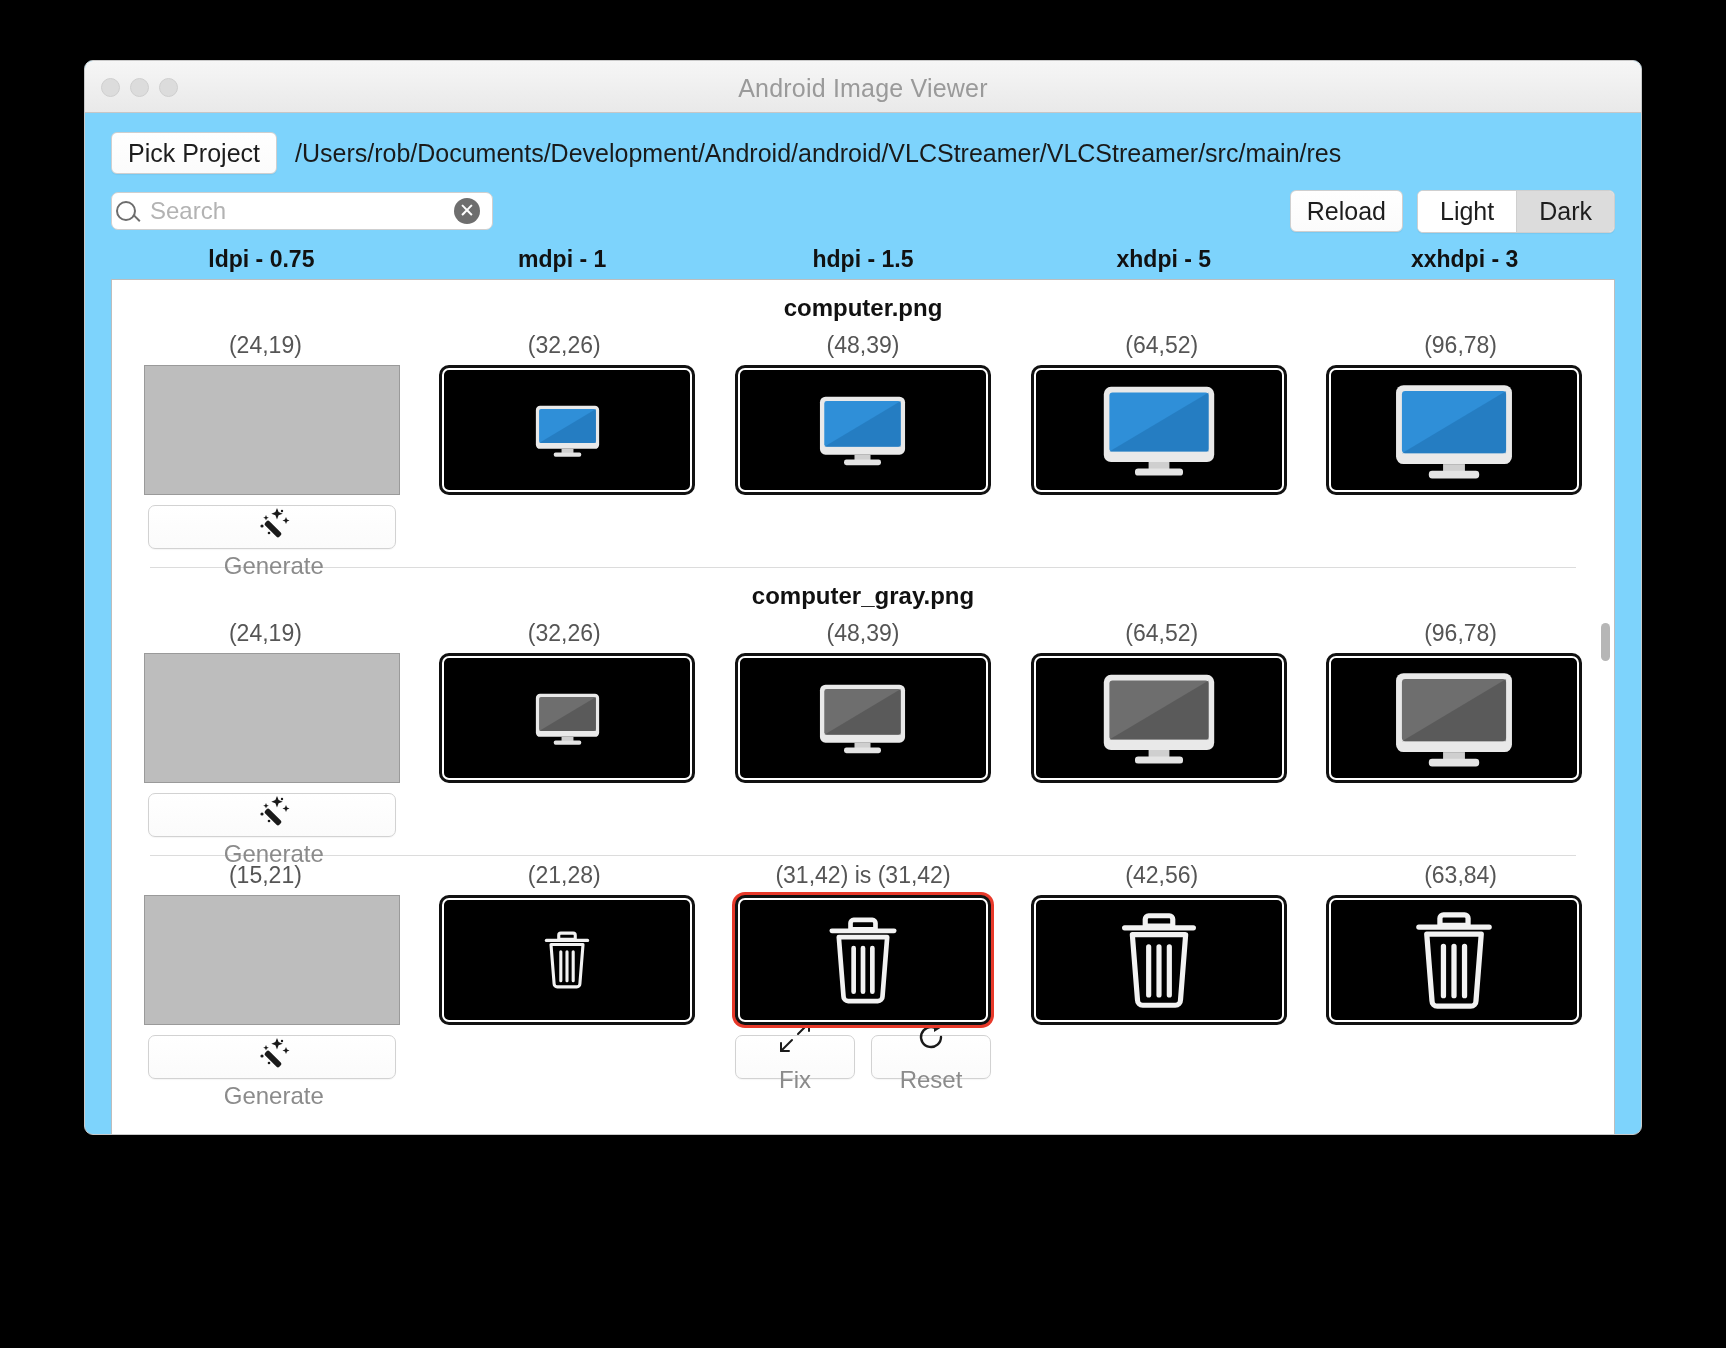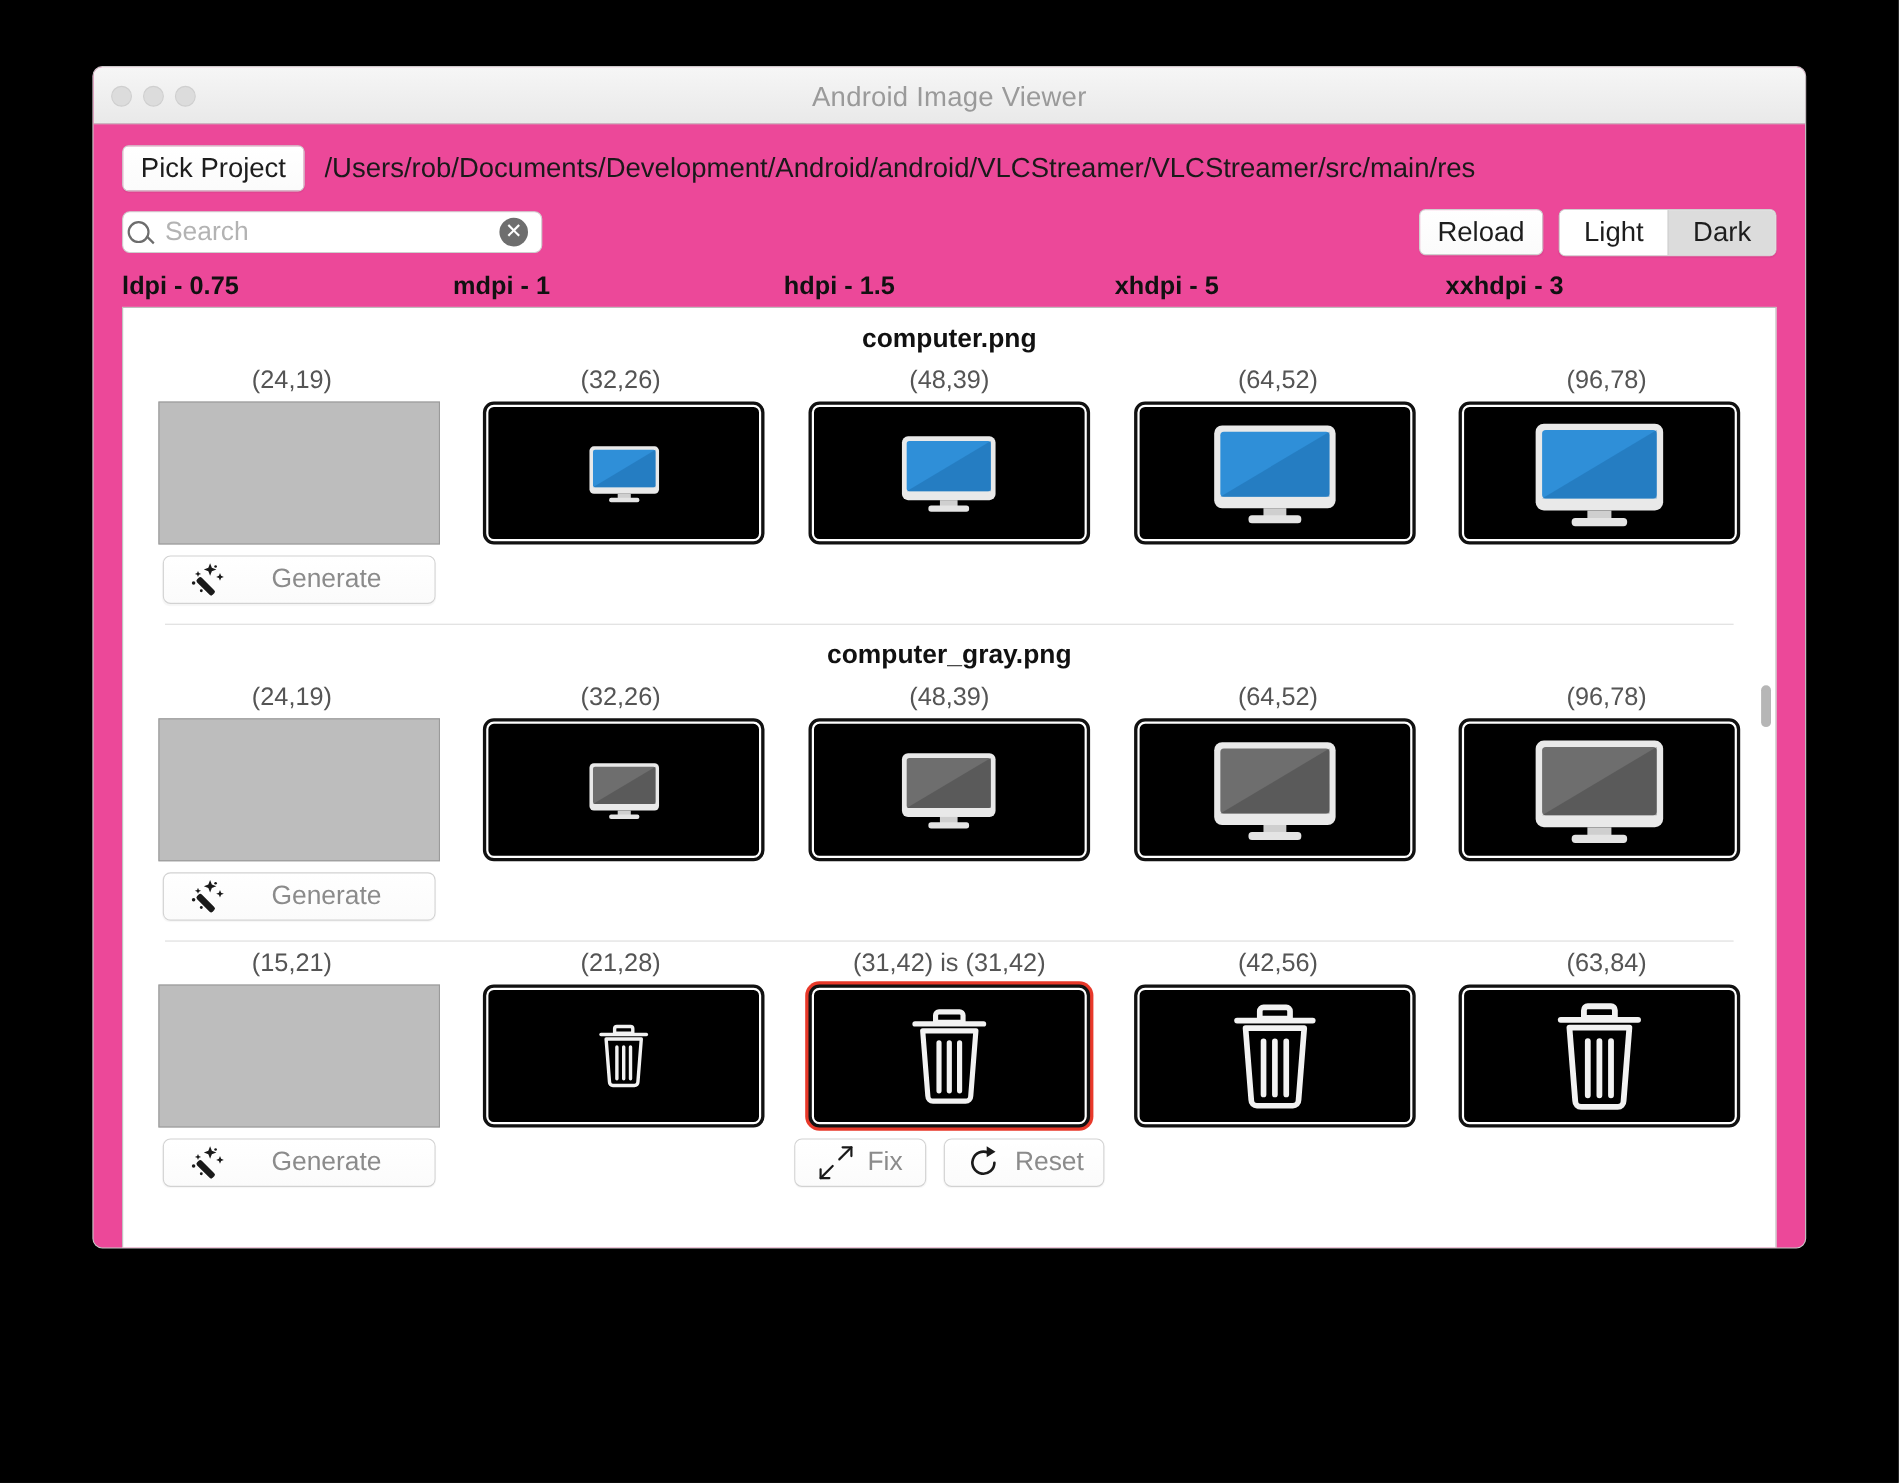--- a/index.html
+++ b/index.html
@@ -9,21 +9,21 @@
     background: #000;
     font-family: "Liberation Sans", sans-serif;
     overflow: hidden;
   }
 
   
   .window {
     position: absolute;
     left: 84px; top: 60px;
     width: 1558px; height: 1075px;
-    background: #ec4899;
+    background: #7dd3fc;
     border-radius: 9px;
     box-shadow: 0 10px 40px rgba(0,0,0,.55);
     overflow: hidden;
     border: 1px solid #c9c9c9;
   }
 
   .titlebar {
     height: 52px;
     background: linear-gradient(#f6f6f6, #e9e9e9);
     border-bottom: 1px solid #c6c6c6;
@@ -141,21 +141,21 @@
   .seg div.active { background: #dcdcdc; }
 
   
   .col-head {
     display: flex;
     margin: 14px 26px 0 26px;
     font-weight: bold;
     font-size: 23px;
     color: #111;
   }
-  .col-head div { flex: 1 1 0; text-align: left; }
+  .col-head div { flex: 1 1 0; text-align: center; }
 
   
   .scroll-outer {
     margin: 6px 26px 0 26px;
     height: 890px;
     border: 1px solid #bdbdbd;
     background: #fff;
     position: relative;
     overflow: hidden;
   }
@@ -235,20 +235,21 @@
     border-radius: 7px;
     height: 44px;
     min-width: 120px;
     display: flex; align-items: center; justify-content: center;
     gap: 12px;
     font-size: 24px;
     color: #8b8b8b;
     padding: 0 18px;
     box-shadow: 0 1px 1px rgba(0,0,0,.04);
     cursor: default;
+    flex-direction: column;
   }
   .gen-btn { width: 248px; justify-content: flex-start; padding-left: 22px; }
   .gen-btn .lbl { flex: 1; text-align: center; }
   .divider {
     height: 1px; background: #dcdcdc;
     margin: 18px 34px 0 34px;
   }
   svg { display: block; }
 </style>
 </head>

